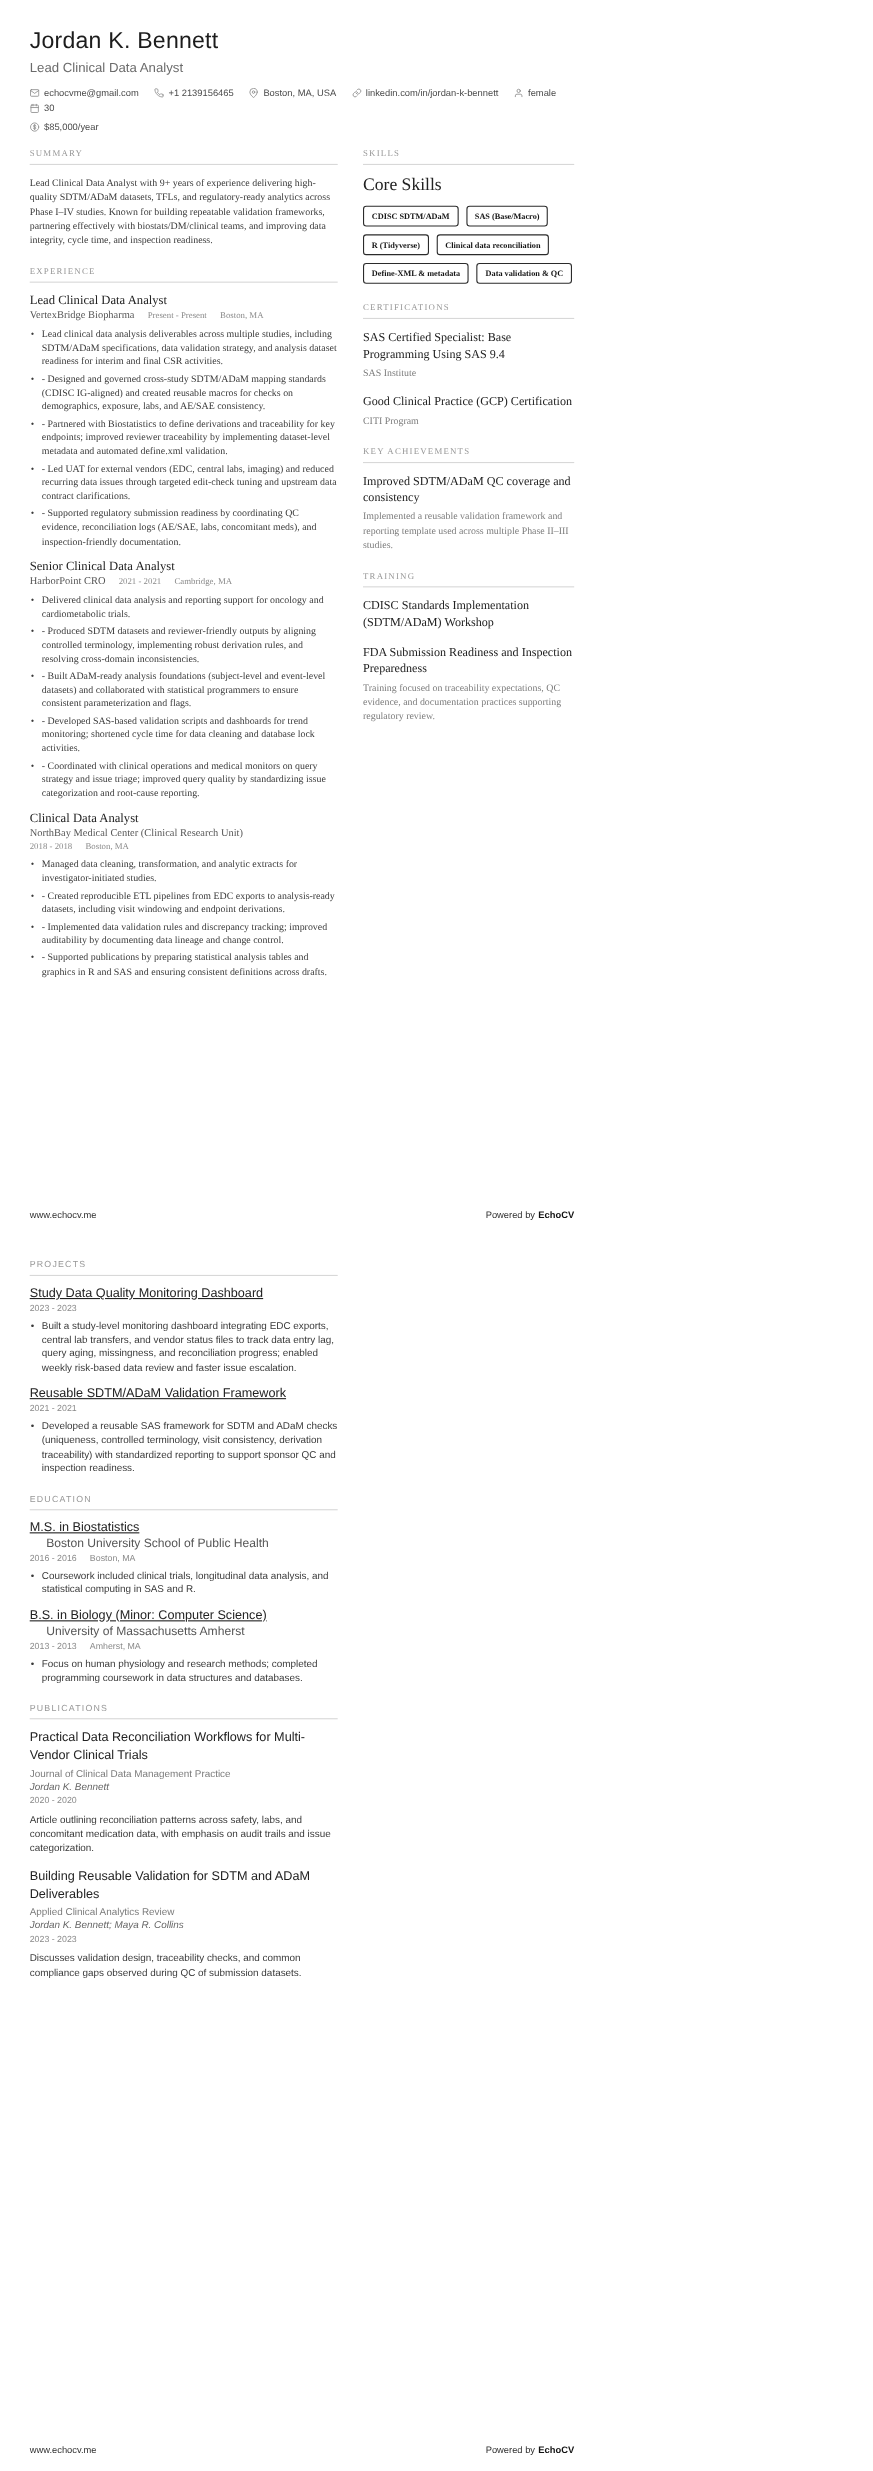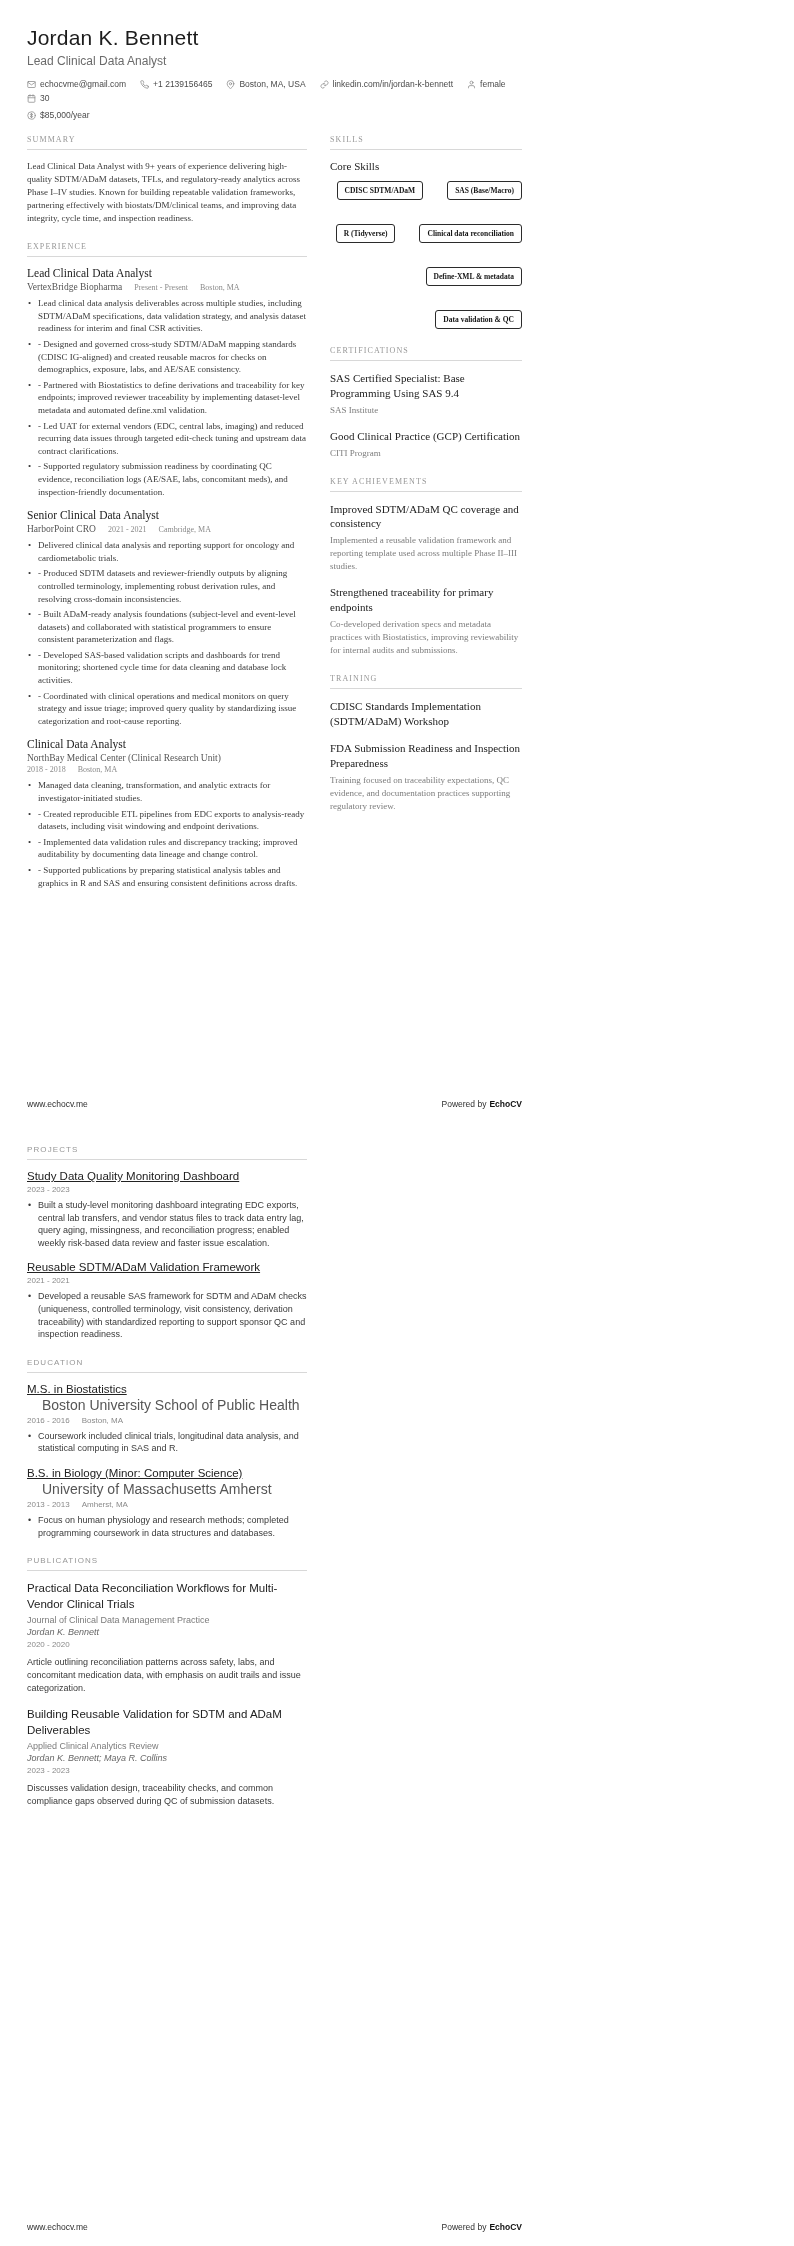--- a/index.html
+++ b/index.html
@@ -30,33 +30,33 @@
   .job { margin-bottom:11px; }
   .job-title { font-size:11.5px; color:#222; margin-bottom:3px; }
   .job-meta { display:flex; flex-wrap:wrap; gap:2px 12px; align-items:baseline; font-size:8px; color:#8a8a8a; }
   .company { font-size:9.5px; color:#565656; }
   .company-line { font-size:9.5px; color:#565656; margin-bottom:2px; }
   ul.bullets { margin:5px 0 0 0; padding:0 0 0 11px; list-style:none; }
   ul.bullets li { position:relative; font-size:9px; line-height:1.4; color:#3a3a3a; margin-bottom:3px; }
   ul.bullets li::before { content:"•"; position:absolute; left:-10px; color:#3a3a3a; }
 
   
-  .skills-label { font-size:11px; color:#222; margin:1px 0 9px; }
-  .chips { display:flex; flex-wrap:wrap; gap:24px;justify-content:flex-end; }
+  .skills-label { font-size:16px; color:#222; margin:1px 0 9px; }
+  .chips { display:flex; flex-wrap:wrap; gap:7px; }
   .chip { border:1px solid #2b2b2b; border-radius:3px; padding:4px 7px; font-size:7.5px; font-weight:bold; color:#141414; background:#fff; white-space:nowrap; }
 
   
   .entry { margin-bottom:12px; }
   .entry-title { font-size:11px; color:#222; line-height:1.35; margin-bottom:3px; }
   .entry-sub { font-size:9px; color:#7c7c7c; line-height:1.45; }
 
   
   .proj-title { font-size:11.5px; color:#222;text-decoration:underline; }
   .meta-line { font-size:8px; color:#8a8a8a; margin-top:3px; display:flex; gap:12px; }
-  .edu-school { font-size:14px; color:#565656; margin-top:2px;padding-left:15px; }
+  .edu-school { font-size:11px; color:#565656; margin-top:2px;padding-left:15px; }
   .pub-title { font-size:11.5px; color:#222; line-height:1.35; }
   .pub-journal { font-size:9px; color:#7c7c7c; margin-top:3px; }
   .pub-authors { font-size:9px; color:#666; font-style:italic; margin-top:2px; }
   .pub-desc { font-size:9px; color:#3a3a3a; line-height:1.45; margin-top:7px; }
   .block { margin-bottom:12px; }
 
   
   .footer { position:absolute; left:27px; width:495px; bottom:14px; display:flex; justify-content:space-between; align-items:baseline; font-size:8.5px; color:#2f2f2f; }
   .footer .site { color:#2f2f2f; }
   .powered { display:inline-flex; gap:3px; }
@@ -216,24 +216,20 @@
             <div class="entry-sub">CITI Program</div>
           </div>
         </section>
 
         <section class="sect">
           <h2 class="sec">KEY ACHIEVEMENTS</h2>
           <div class="entry">
             <div class="entry-title">Improved SDTM/ADaM QC coverage and consistency</div>
             <div class="entry-sub">Implemented a reusable validation framework and reporting template used across multiple Phase II–III studies.</div>
           </div>
-          <div class="entry">
-            <div class="entry-title">Strengthened traceability for primary endpoints</div>
-            <div class="entry-sub">Co-developed derivation specs and metadata practices with Biostatistics, improving reviewability for internal audits and submissions.</div>
-          </div>
         </section>
 
         <section class="sect">
           <h2 class="sec">TRAINING</h2>
           <div class="entry">
             <div class="entry-title">CDISC Standards Implementation (SDTM/ADaM) Workshop</div>
           </div>
           <div class="entry">
             <div class="entry-title">FDA Submission Readiness and Inspection Preparedness</div>
             <div class="entry-sub">Training focused on traceability expectations, QC evidence, and documentation practices supporting regulatory review.</div>

